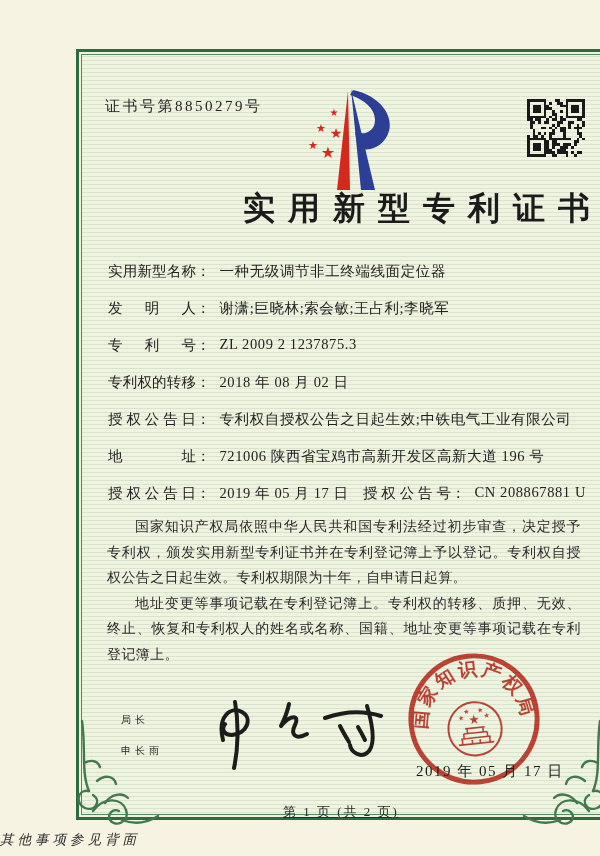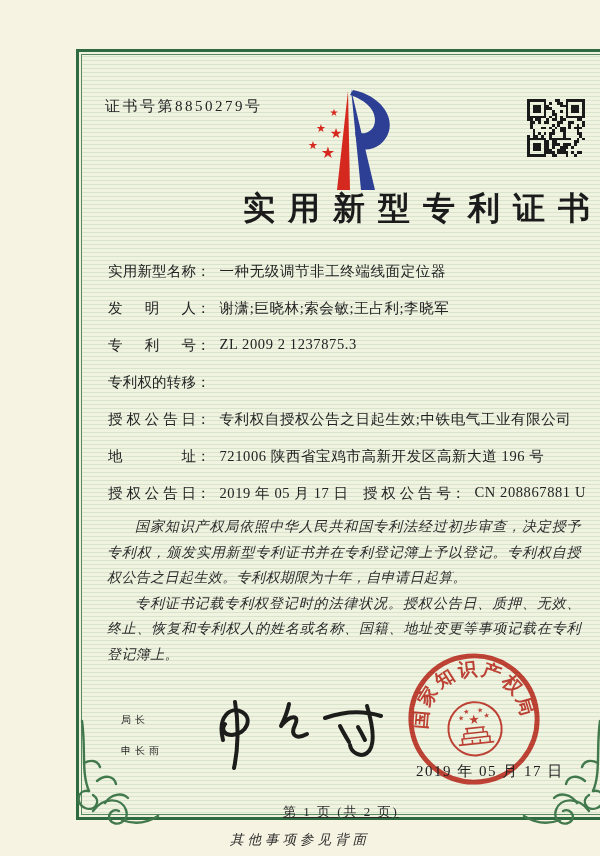--- a/index.html
+++ b/index.html
@@ -35,21 +35,21 @@
   .flabel{
     display:inline-block;width:88px;min-width:88px;
     text-align:justify;text-align-last:justify;
     font-size:14.5px;color:#222;
   }
   .colon{font-size:14.5px;margin-right:9px;color:#222;}
   .fvalue{font-size:14.5px;letter-spacing:0.6px;color:#222;}
   .grant-gap{display:inline-block;width:42px;}
   .paragraphs{
     position:absolute;left:28px;top:462px;width:474px;
-    font-size:14px;line-height:25.5px;font-style:italic;
+    font-size:14px;line-height:25.5px;
     text-align:justify;color:#2b2b2b;letter-spacing:0.4px;
   }
   .paragraphs p{margin:0;text-indent:2em;}
   .director{
     position:absolute;left:42px;top:652px;
     font-size:10px;line-height:31px;letter-spacing:4px;color:#222;
   }
   .signature{position:absolute;left:118px;top:636px;width:200px;height:98px;mix-blend-mode:multiply;}
   .seal{
     position:absolute;left:326px;top:598px;width:138px;height:138px;
@@ -61,21 +61,21 @@
   }
   .page-info{
     position:absolute;left:0;top:751px;width:100%;
     text-align:center;font-size:13px;letter-spacing:2px;color:#2a2a2a;text-decoration:underline;
   }
   .flourish{position:absolute;width:88px;height:106px;bottom:-8px;}
   .flourish.left{left:-7px;}
   .flourish.right{right:-7px;transform:scaleX(-1);}
   .footer-note{
     position:absolute;left:0;top:831px;width:100%;
-    text-align:center;font-size:13.5px;font-style:italic;
+    text-align:left;font-size:13.5px;font-style:italic;
     letter-spacing:4px;color:#2b2b2b;
   }
 </style>
 </head>
 <body>
 
 <div class="page">
 
   <div class="frame">
 
@@ -337,20 +337,21 @@
         <span class="fvalue">谢潇;巨晓林;索会敏;王占利;李晓军</span>
       </div>
       <div class="field-row">
         <span class="flabel">专利号</span>
           <span class="colon">：</span>
         <span class="fvalue">ZL 2009 2 1237875.3</span>
       </div>
       <div class="field-row">
         <span class="flabel">专利权的转移</span>
           <span class="colon">：</span>
+        <span class="fvalue">2018 年 08 月 02 日</span>
       </div>
       <div class="field-row">
         <span class="flabel">授权公告日</span>
           <span class="colon">：</span>
         <span class="fvalue">专利权自授权公告之日起生效;中铁电气工业有限公司</span>
       </div>
       <div class="field-row">
         <span class="flabel">地址</span>
           <span class="colon">：</span>
         <span class="fvalue">721006 陕西省宝鸡市高新开发区高新大道 196 号</span>
@@ -361,21 +362,21 @@
         <span class="fvalue">2019 年 05 月 17 日</span>
         <span class="grant-gap"></span>
         <span class="flabel">授权公告号</span>
           <span class="colon">：</span>
         <span class="fvalue">CN 208867881 U</span>
       </div>
     </div>
 
     <div class="paragraphs">
       <p>国家知识产权局依照中华人民共和国专利法经过初步审查，决定授予专利权，颁发实用新型专利证书并在专利登记簿上予以登记。专利权自授权公告之日起生效。专利权期限为十年，自申请日起算。</p>
-      <p>专利证书记载专利权登记时的法律状况。授权公告日、质押、无效、终止、恢复和专利权人的姓名或名称、国籍、地址变更等事项记载在专利登记簿上。</p>
+      <p>地址变更等事项记载在专利登记簿上。专利权的转移、质押、无效、终止、恢复和专利权人的姓名或名称、国籍、地址变更等事项记载在专利登记簿上。</p>
     </div>
 
     <div class="director">
       <div>局长</div>
       <div>申长雨</div>
     </div>
 
     <div class="signature">
       <svg viewBox="0 0 200 95" width="200" height="95">
         <g fill="none" stroke="#1e1e1e" stroke-width="4" stroke-linecap="round" stroke-linejoin="round">

